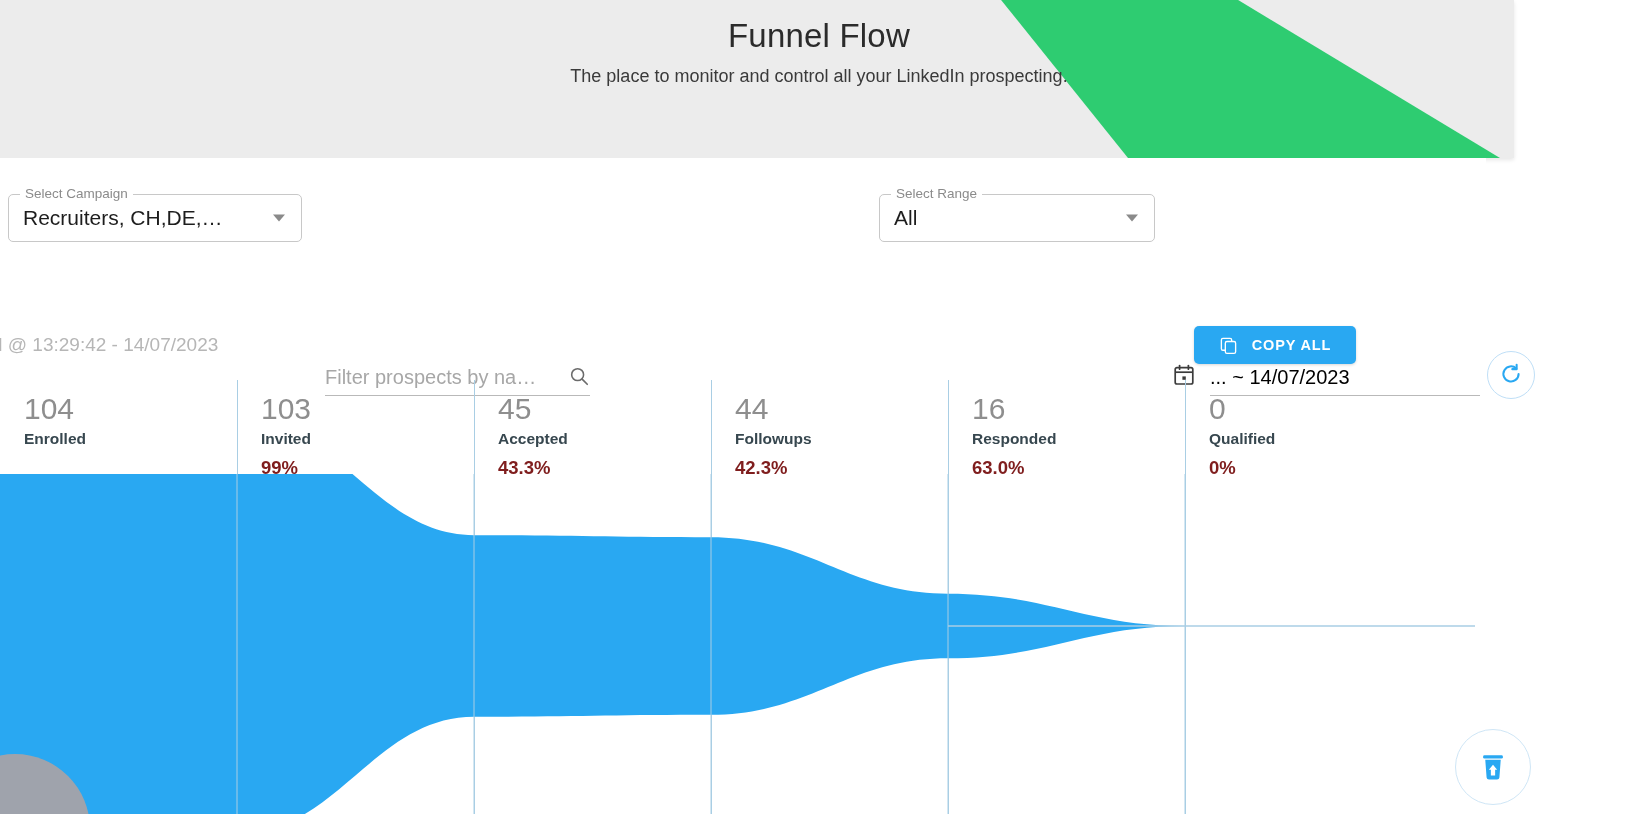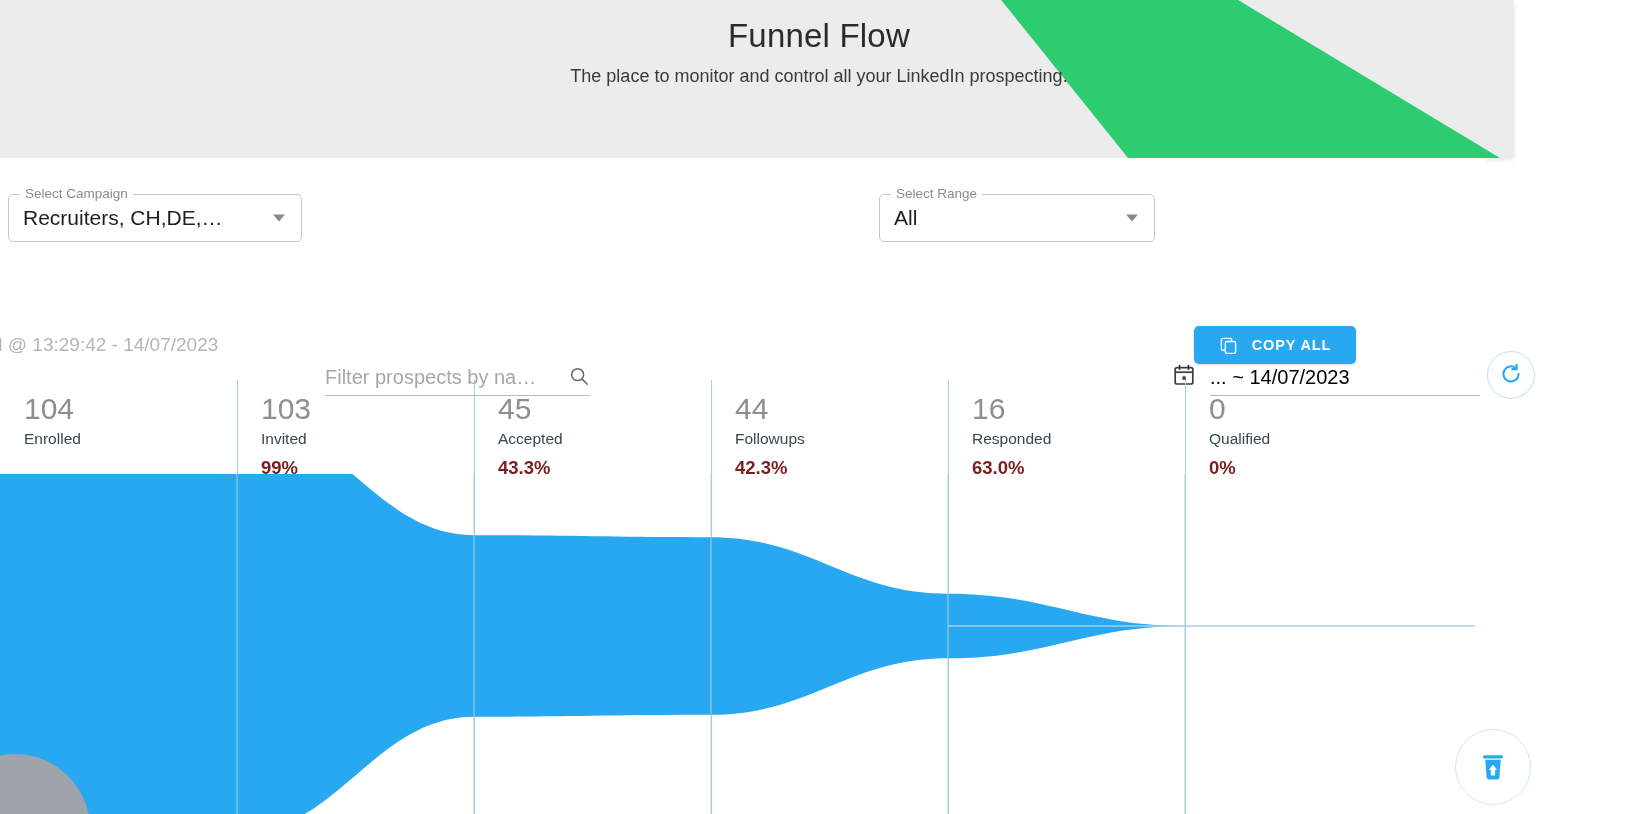--- a/index.html
+++ b/index.html
@@ -189,21 +189,21 @@
   .stage .count {
     margin-top: 11px;
     font-size: 30px;
     color: #8e8e8e;
     font-weight: 400;
     line-height: 36px;
   }
   .stage .name {
     margin-top: 2px;
     font-size: 15.5px;
-    font-weight: 400;
+    font-weight: 700;
     color: #37474f;
     line-height: 19px;
   }
   .stage .pct {
     margin-top: 9px;
     font-size: 18.5px;
     font-weight: 700;
     color: #7f1d1d;
     line-height: 22px;
   }

